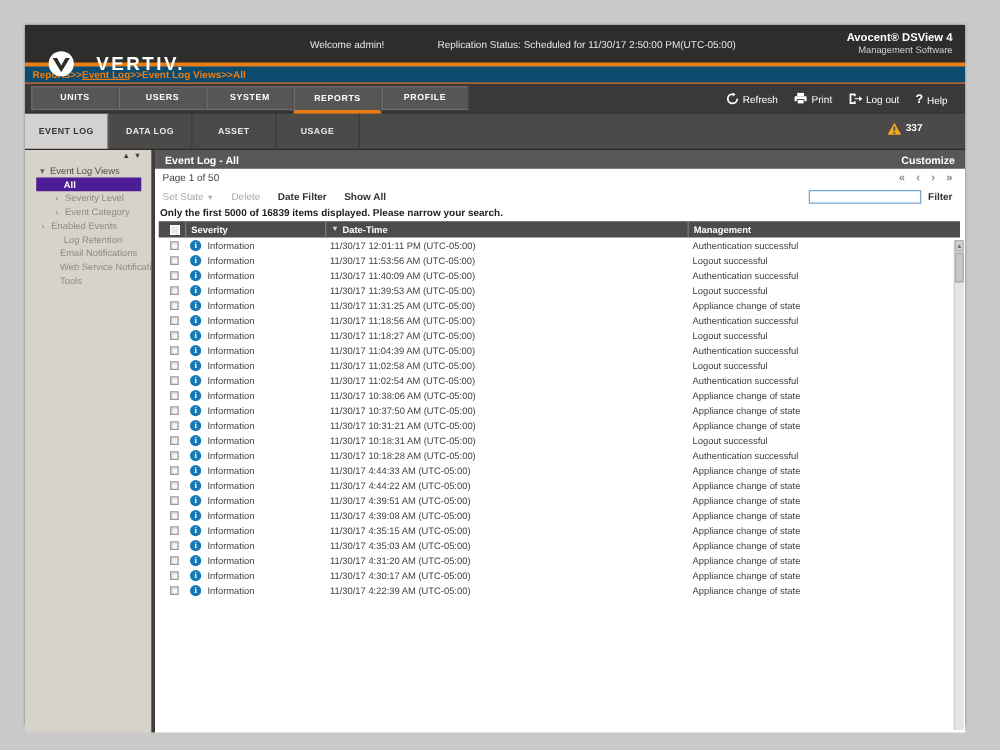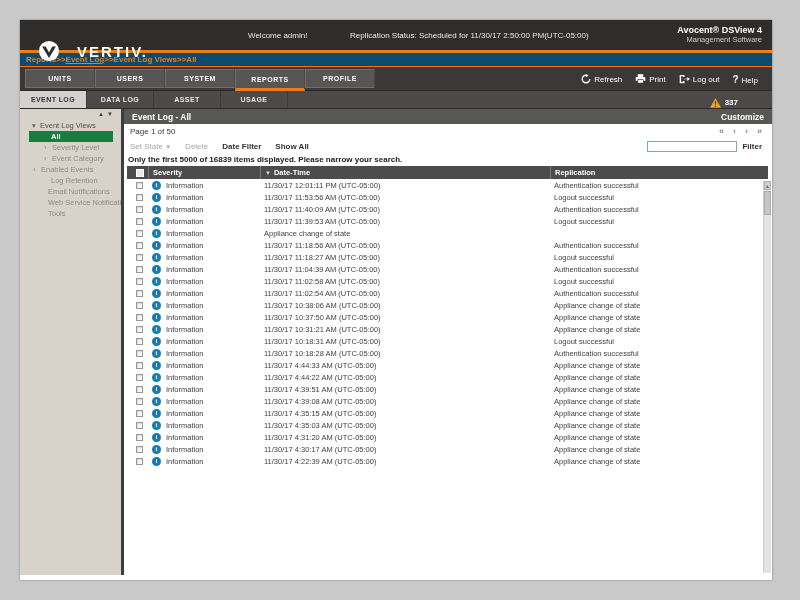--- a/index.html
+++ b/index.html
@@ -25,35 +25,35 @@
 
   
   .ptabs{position:relative;height:24px;background:#3A3938;display:flex;align-items:flex-start;padding-left:5px;border-bottom:1px solid #2a2a2a;}
   .ptab{width:70px;height:19px;margin-top:2px;background:#575655;border:1px solid #6F6E6D;border-right-color:#4a4948;color:#fff;font-size:7px;font-weight:bold;letter-spacing:.5px;display:flex;align-items:center;justify-content:center;cursor:pointer;}
   .ptab.active{border-bottom:3px solid var(--accent);height:22px;}
   .actions{position:absolute;right:14px;top:0;height:24px;display:flex;align-items:center;gap:13px;}
   .action{display:flex;align-items:flex-end;gap:3px;color:#fff;font-size:8px;cursor:pointer;}
   .action .qmark{font-size:10px;font-weight:bold;color:#fff;}
 
   
-  .stabs{position:relative;height:18px;background:#4B4A49;display:flex;border-bottom:1px solid #2a2a2a;}
+  .stabs{position:relative;height:29px;background:#4B4A49;display:flex;border-bottom:1px solid #2a2a2a;}
   .stab{width:67px;height:100%;display:flex;align-items:center;justify-content:center;color:#e8e8e8;font-size:7px;font-weight:bold;letter-spacing:.4px;border-right:1px solid #3c3b3a;cursor:pointer;}
   .stab.active{background:#D3D2D0;color:#333;}
   .alert{position:absolute;right:34px;top:0;height:23px;display:flex;align-items:center;gap:4px;color:#fff;font-size:8px;font-weight:bold;cursor:pointer;}
 
   
   .body{display:flex;height:466px;}
   .sidebar{position:relative;width:101px;background:#D7D3CA;flex:none;padding-left:28px;}
   .side-arrows{position:absolute;top:2px;right:5px;font-size:6px;color:#3c3b3a;letter-spacing:3px;cursor:pointer;}
   .tree{position:absolute;top:11px;left:0;right:0;}
   .titem{position:relative;height:11px;line-height:11px;font-size:7.5px;color:#8F8B84;white-space:nowrap;cursor:pointer;}
   .titem .caret{display:inline-block;width:8px;color:#9a968f;font-weight:bold;}
   .titem.root{color:#55514B;}
   .titem.root .caret{color:#6b675f;}
-  .titem.selected{background:#15803d;color:#fff;font-weight:bold;margin:0 8px 0 9px;height:11px;}
+  .titem.selected{background:#4c1d95;color:#fff;font-weight:bold;margin:0 8px 0 9px;height:11px;}
 
   .main{position:relative;flex:1;background:#fff;border-left:3px solid #403E3D;padding-top:0;}
   .titlebar{height:15px;background:#585756;color:#fff;font-size:8.5px;font-weight:bold;display:flex;align-items:center;justify-content:space-between;padding:0 8px;}
   .titlebar .customize{cursor:pointer;}
   .pagerow{height:14px;display:flex;align-items:center;justify-content:space-between;padding:0 10px 0 6px;}
   .pagelabel{font-size:8px;color:#3c3c3c;}
   .pager{display:flex;gap:9px;}
   .pager span{font-size:9px;font-weight:bold;color:#8a8a8a;cursor:pointer;line-height:10px;}
   .toolrow{height:17px;display:flex;align-items:center;padding:0 6px;}
   .tool{font-size:8px;margin-right:14px;cursor:pointer;}
@@ -286,21 +286,21 @@
               <span class="hcb"></span>
             </div>
           <div class="c c-sev">
               <span>Severity</span>
             </div>
           <div class="c c-dt">
               <span class="sort">▼</span>
               <span>Date-Time</span>
             </div>
           <div class="c c-desc">
-              <span>Replication</span>
+              <span>Management</span>
             </div>
         </div>
 
           <div class="trow">
             <div class="c c-cb" style="justify-content:center;">
               <span class="cb"></span>
             </div>
             <div class="c c-sev">
               <span class="info-ic">i</span>
               <span>Information</span>
@@ -361,20 +361,23 @@
             </div>
           </div>
 
           <div class="trow">
             <div class="c c-cb" style="justify-content:center;">
               <span class="cb"></span>
             </div>
             <div class="c c-sev">
               <span class="info-ic">i</span>
               <span>Information</span>
+            </div>
+            <div class="c c-dt">
+              <span>11/30/17 11:31:25 AM (UTC-05:00)</span>
             </div>
             <div class="c c-desc">
               <span>Appliance change of state</span>
             </div>
           </div>
 
           <div class="trow">
             <div class="c c-cb" style="justify-content:center;">
               <span class="cb"></span>
             </div>

